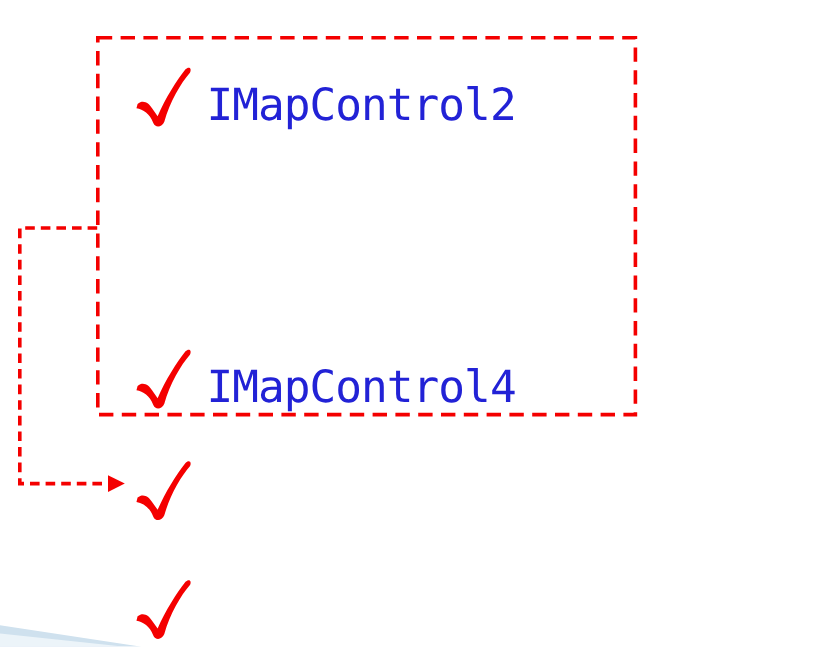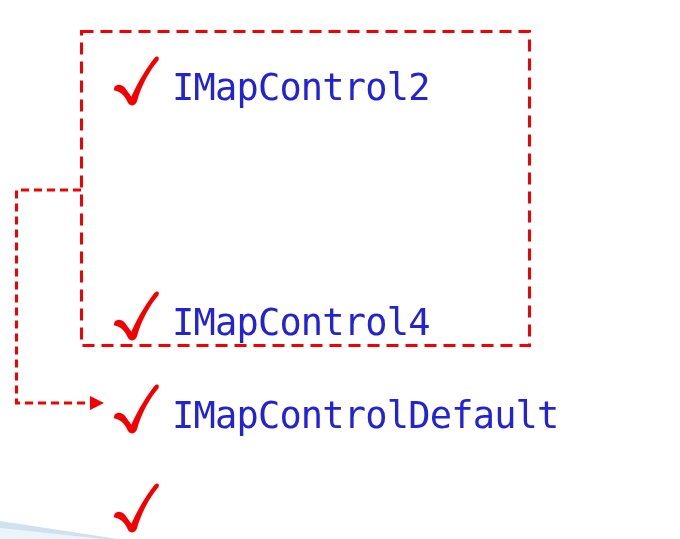--- a/index.html
+++ b/index.html
@@ -95,21 +95,20 @@
     <svg class="check-svg" viewBox="0 0 56 56">
       <path class="check-glyph" d="M5,34 C10,30 15,33 18,38 L23,45 C30,29 40,13 48,3 C51,0 54,2 52,6 C44,15 34,32 29,50 C27,55 21,56 19,51 C16,43 10,39 4,38 Z"></path>
     </svg>
     <span class="iface-label">IMapControl4</span>
   </div>
 
   <div class="iface-row row-4">
     <svg class="check-svg" viewBox="0 0 56 56">
       <path class="check-glyph" d="M5,34 C10,30 15,33 18,38 L23,45 C30,29 40,13 48,3 C51,0 54,2 52,6 C44,15 34,32 29,50 C27,55 21,56 19,51 C16,43 10,39 4,38 Z"></path>
     </svg>
-    <span class="iface-label">IMapControlDefault</span>
   </div>
 
   <div class="iface-row row-5">
     <svg class="check-svg" viewBox="0 0 56 56">
       <path class="check-glyph" d="M5,34 C10,30 15,33 18,38 L23,45 C30,29 40,13 48,3 C51,0 54,2 52,6 C44,15 34,32 29,50 C27,55 21,56 19,51 C16,43 10,39 4,38 Z"></path>
     </svg>
   </div>
 
 </div>
 

